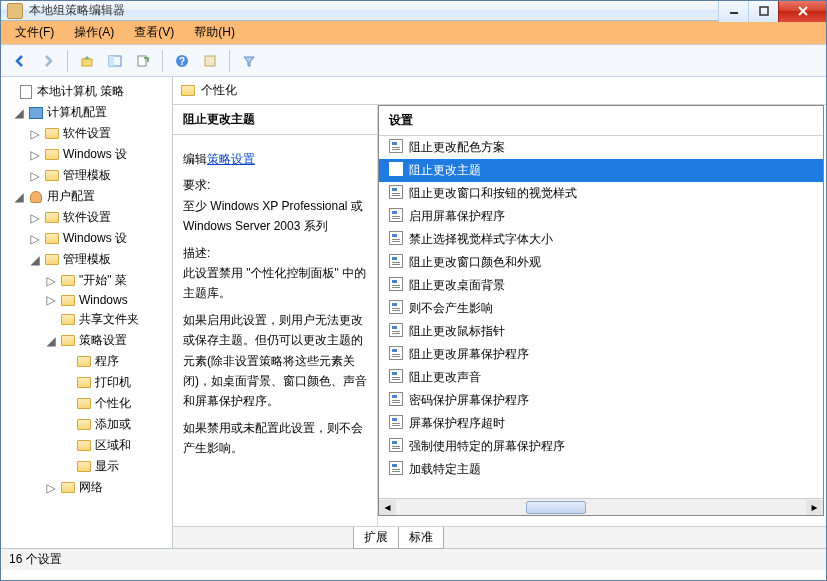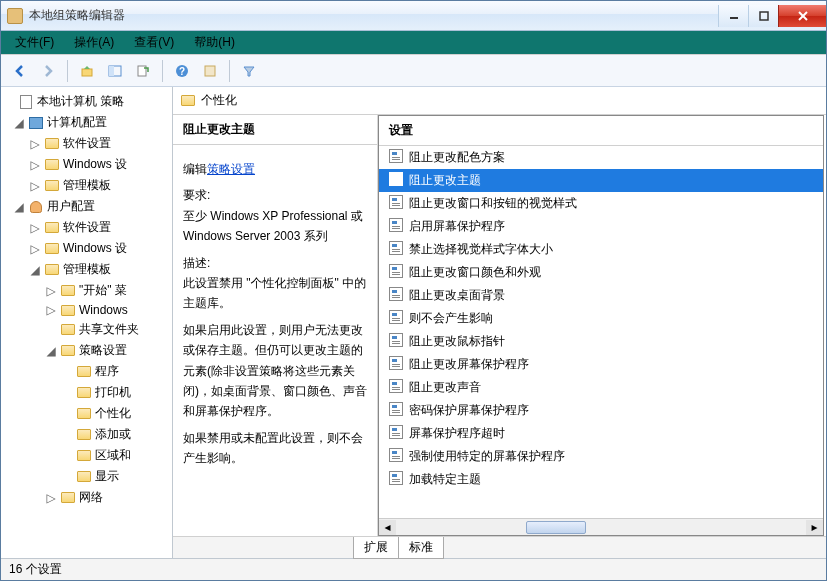--- a/index.html
+++ b/index.html
@@ -8,21 +8,21 @@
       font-size: 12px;
       background: #fff;
       width: 827px;
       height: 581px;
       overflow: hidden;
       border: 1px solid #5a7ca0;
     }
 
     
     .titlebar {
-      height: 30px;
+      height: 20px;
       background: linear-gradient(to bottom, #f8fbff 0%, #e9f1fb 45%, #d7e7f9 46%, #e5f0fb 100%);
       display: flex;
       align-items: center;
       padding: 0 0 0 6px;
       border-bottom: 1px solid #a9bfd6;
     }
     .titlebar-icon {
       width: 16px; height: 16px;
       background: #e6c079;
       border: 1px solid #b89146;
@@ -41,21 +41,21 @@
     .win-btn.close {
       width: 48px;
       background: linear-gradient(to bottom, #f07b6f, #d6422e 48%, #c42413 50%, #e04b36);
       border-left: 1px solid #9b2318;
     }
     .win-btn svg { display: block; }
 
     
     .menubar {
       height: 24px;
-      background: #0f766e;
+      background: #fdba74;
       display: flex;
       align-items: flex-start;
       padding: 0 4px;
       border-bottom: 1px solid #d0d0d0;
     }
     .menu-item {
       padding: 3px 10px;
       cursor: pointer;
     }
 
@@ -177,21 +177,21 @@
       overflow: hidden;
     }
     .desc-content .link { color: #0645cc; text-decoration: underline; cursor: pointer; }
     .desc-content p { margin: 6px 0; }
 
     .list-col {
       flex: 1;
       display: flex;
       flex-direction: column;
       border: 1px solid #888;
-      margin: 0 2px 0 0;
+      margin: 0 2px 10px 0;
       background: #fff;
       position: relative;
     }
     .list-body {
       flex: 1;
       overflow: auto;
     }
     .list-item {
       display: flex;
       align-items: flex-start;

